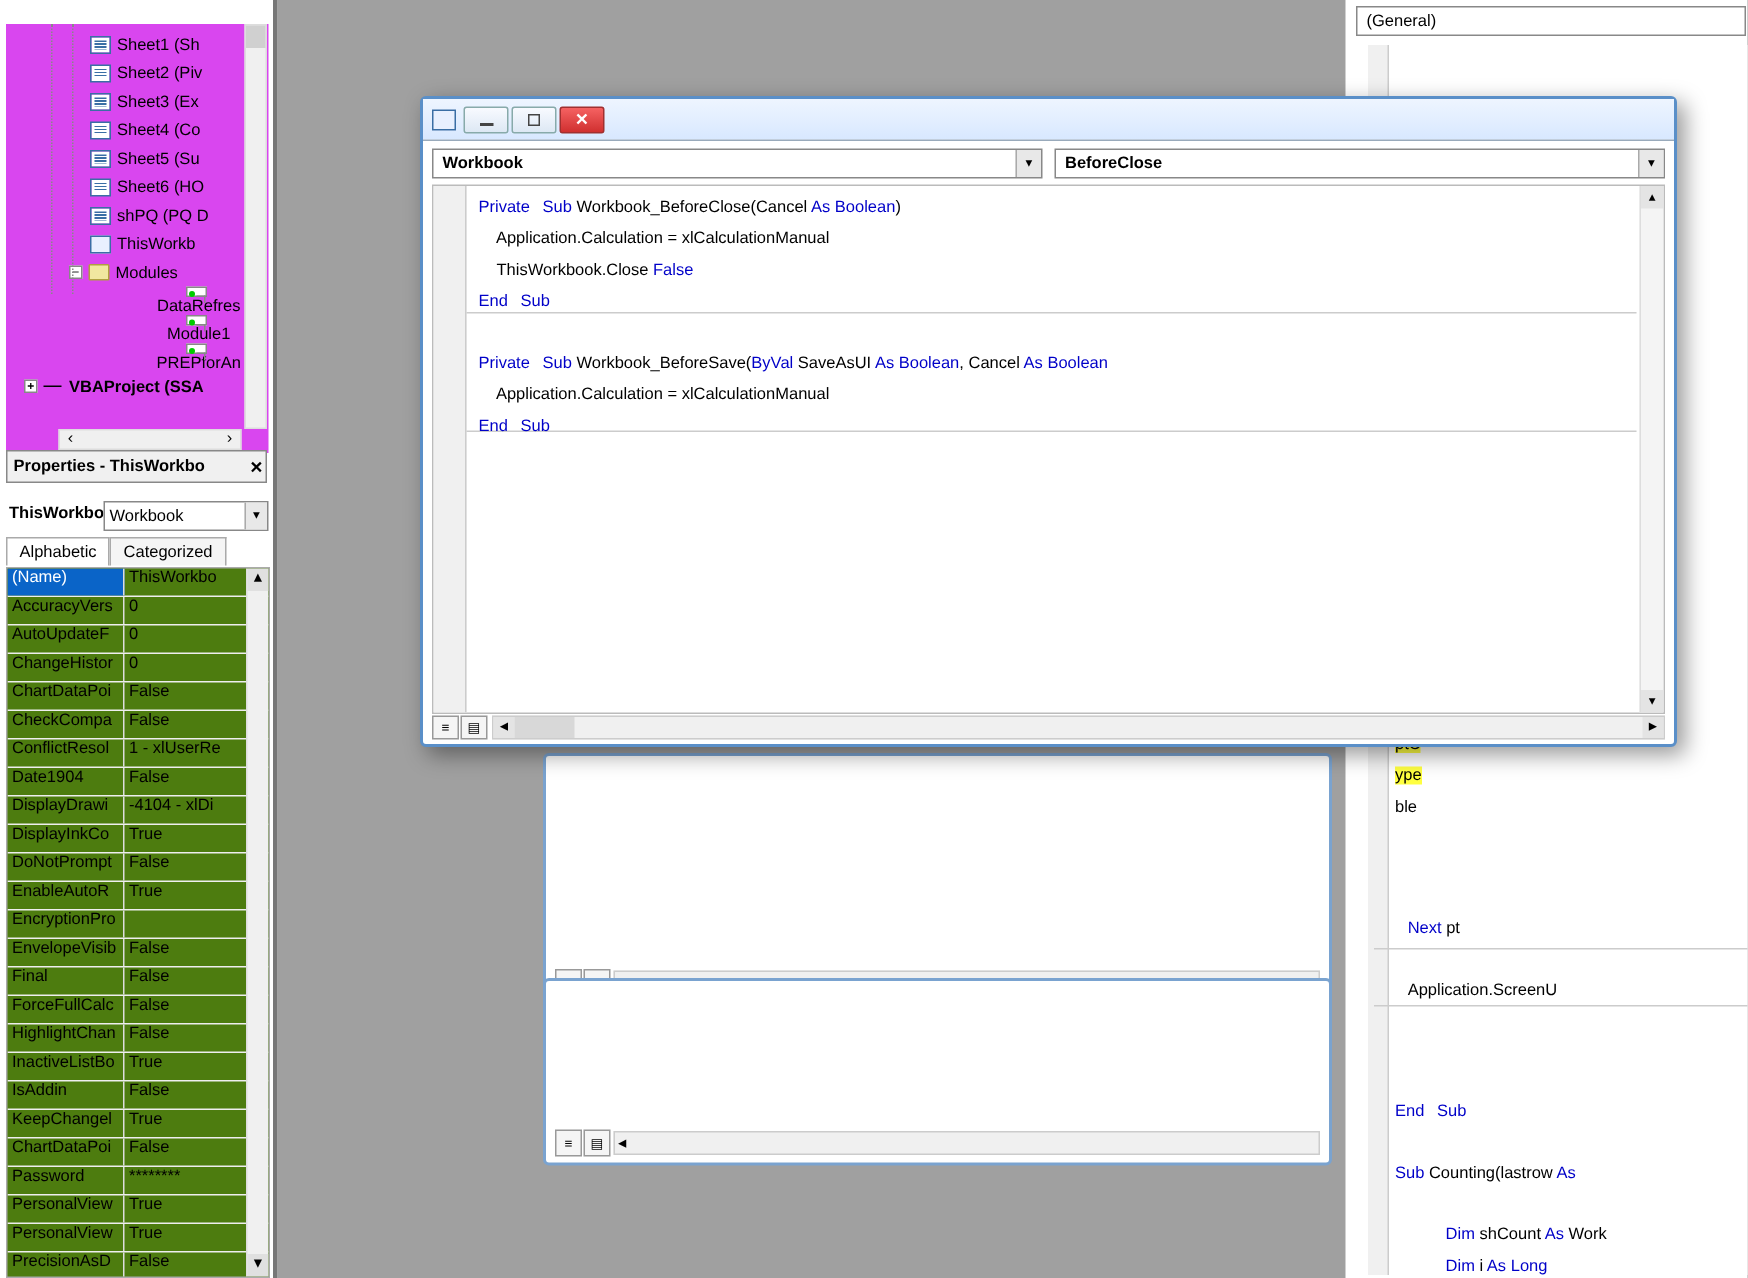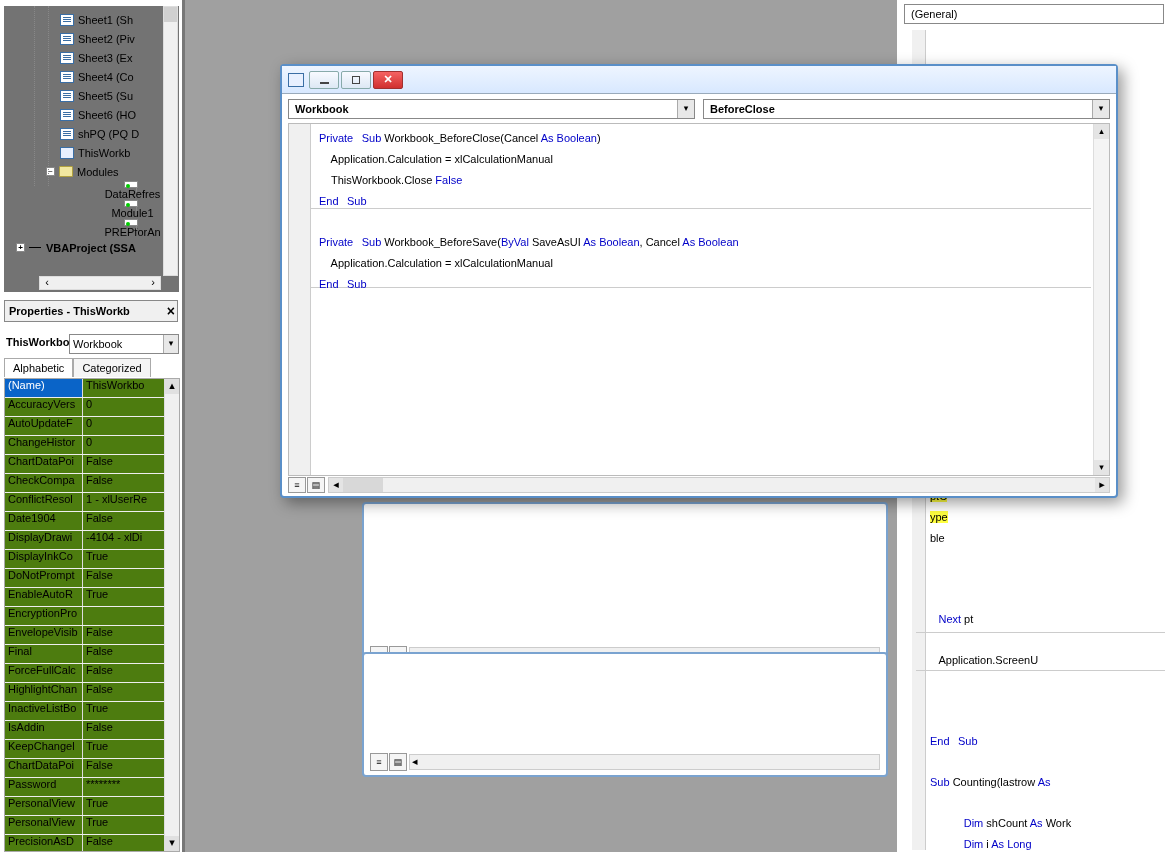--- a/index.html
+++ b/index.html
@@ -1,20 +1,20 @@
 <!DOCTYPE html>
 <html><head>
 <meta charset="utf-8">
 <style>
 * { margin: 0; padding: 0; box-sizing: border-box; font-family: "Segoe UI", Tahoma, sans-serif; font-size: 11px; }
 body { width: 1165px; height: 852px; background: #a0a0a0; position: relative; overflow: hidden; }
 
 
 .left-panel { position: absolute; left: 0; top: 0; width: 185px; height: 852px; background: #fff; border-right: 3px solid #777; }
-.tree { position: absolute; left: 4px; top: 6px; width: 175px; height: 286px; background: #737373; overflow: hidden; }
+.tree { position: absolute; left: 4px; top: 16px; width: 175px; height: 286px; background: #d946ef; overflow: hidden; }
 .tree-scroll-v { position: absolute; right: 1px; top: 0; width: 15px; height: 270px; background: #f0f0f0; border: 1px solid #ddd; }
 .tree-scroll-v .thumb { position: absolute; top: 0; width: 100%; height: 15px; background: #d0d0d0; }
 .tree-scroll-h { position: absolute; left: 35px; bottom: 2px; right: 18px; height: 14px; background: #f0f0f0; border: 1px solid #ddd; display:flex; align-items:center; justify-content:space-between; }
 .tree-scroll-h .arr { width:14px; height:12px; text-align:center; line-height:10px; }
 .tree-item { display: flex; align-items: center; height: 19px; padding-left: 56px; white-space: nowrap; }
 .tree-item.mod { padding-left: 82px; flex-direction: column; }
 .tree-item.folder { padding-left: 42px; }
 .tree-item.root { padding-left: 12px; font-weight: bold; }
 .tree-guide { position: absolute; left: 30px; top: 0; width: 1px; height: 180px; border-left: 1px dotted #888; }
 .tree-guide2 { position: absolute; left: 44px; top: 0; width: 1px; height: 180px; border-left: 1px dotted #888; }
@@ -157,21 +157,21 @@
     <div class="tree-scroll-v">
         <div class="thumb"></div>
       </div>
     <div class="tree-scroll-h">
         <span class="arr">‹</span>
         <span class="arr">›</span>
       </div>
   </div>
 
   <div class="props-title">
-    <span>Properties - ThisWorkb</span>
+    <span>Properties - ThisWorkbo</span>
     <span class="x">×</span>
   </div>
   <div class="props-combo-row">
     <span class="nm">ThisWorkbo</span>
     <div class="sel">
       <span>Workbook</span>
       <span class="dd dda">▾</span>
     </div>
   </div>
   <div class="tabs">

